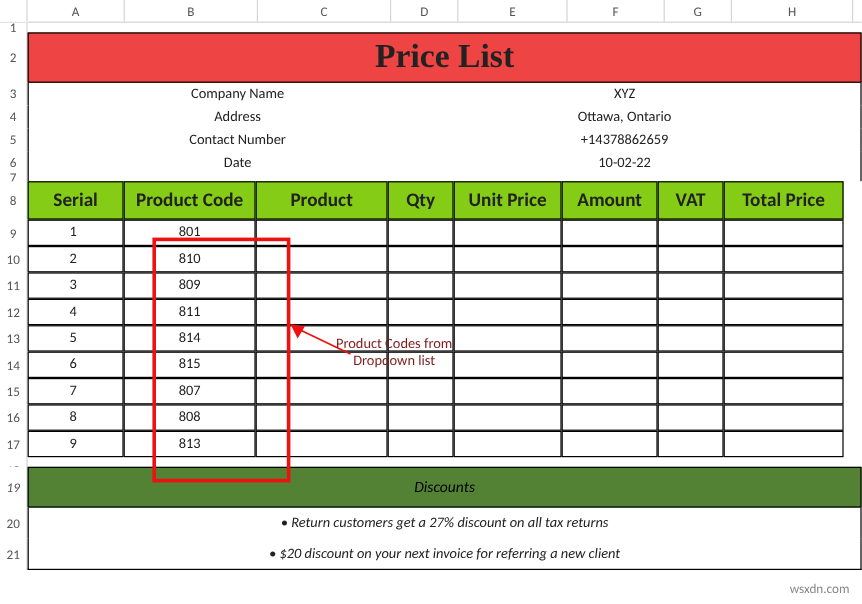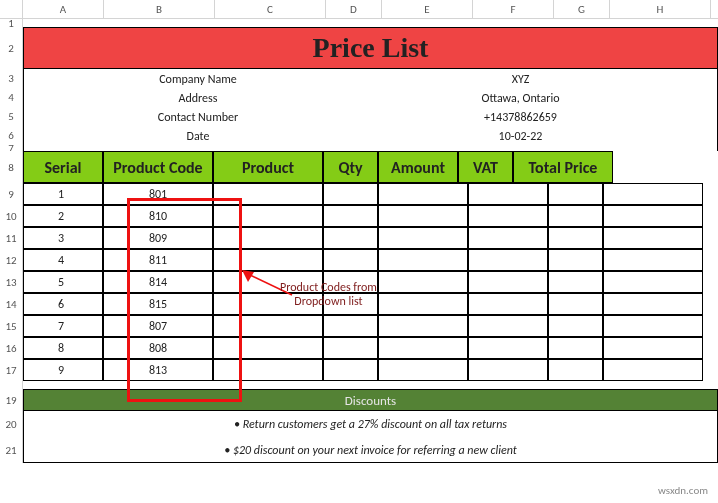--- a/index.html
+++ b/index.html
@@ -120,25 +120,25 @@
     border: 1px solid #000;
     font-size: 12px;
     box-sizing: border-box;
   }
   .serial { justify-content: flex-end; padding-right: 4px; }
   .pcode { justify-content: center; }
 
   .spacer-row { height: 8px; flex-direction: column; }
   .spacer-cell { flex:1; border:1px solid #000; border-top:none; border-bottom:none; }
 
-  .disc-row { height: 22px; }
+  .disc-row { height: 34px; font-style: italic; }
   .disc-cell {
     flex:1;
     background: #548235;
-    color: #e5e5e5;
+    color: #000000;
     border: 1px solid #000;
     justify-content: center;
     font-size: 13px;
   }
 
   .note-row { height: 26px; }
   .note-cell {
     flex:1;
     border-left:1px solid #000;
     border-right:1px solid #000;
@@ -244,20 +244,21 @@
     <div class="rowhead">7</div>
     <div class="cell gap-cell"></div>
   </div>
 
   <div class="row hdr-row">
     <div class="rowhead">8</div>
     <div class="cell hdr-cell wA">Serial</div>
     <div class="cell hdr-cell wB">Product Code</div>
     <div class="cell hdr-cell wC">Product</div>
     <div class="cell hdr-cell wD">Qty</div>
+    <div class="cell hdr-cell wE">Unit Price</div>
     <div class="cell hdr-cell wF">Amount</div>
     <div class="cell hdr-cell wG">VAT</div>
     <div class="cell hdr-cell wH">Total Price</div>
   </div>
 
   <div id="data-rows">
       <div class="row data-row">
         <div class="rowhead">9</div>
         <div class="cell data-cell serial wA">1</div>
         <div class="cell data-cell pcode wB">801</div>

